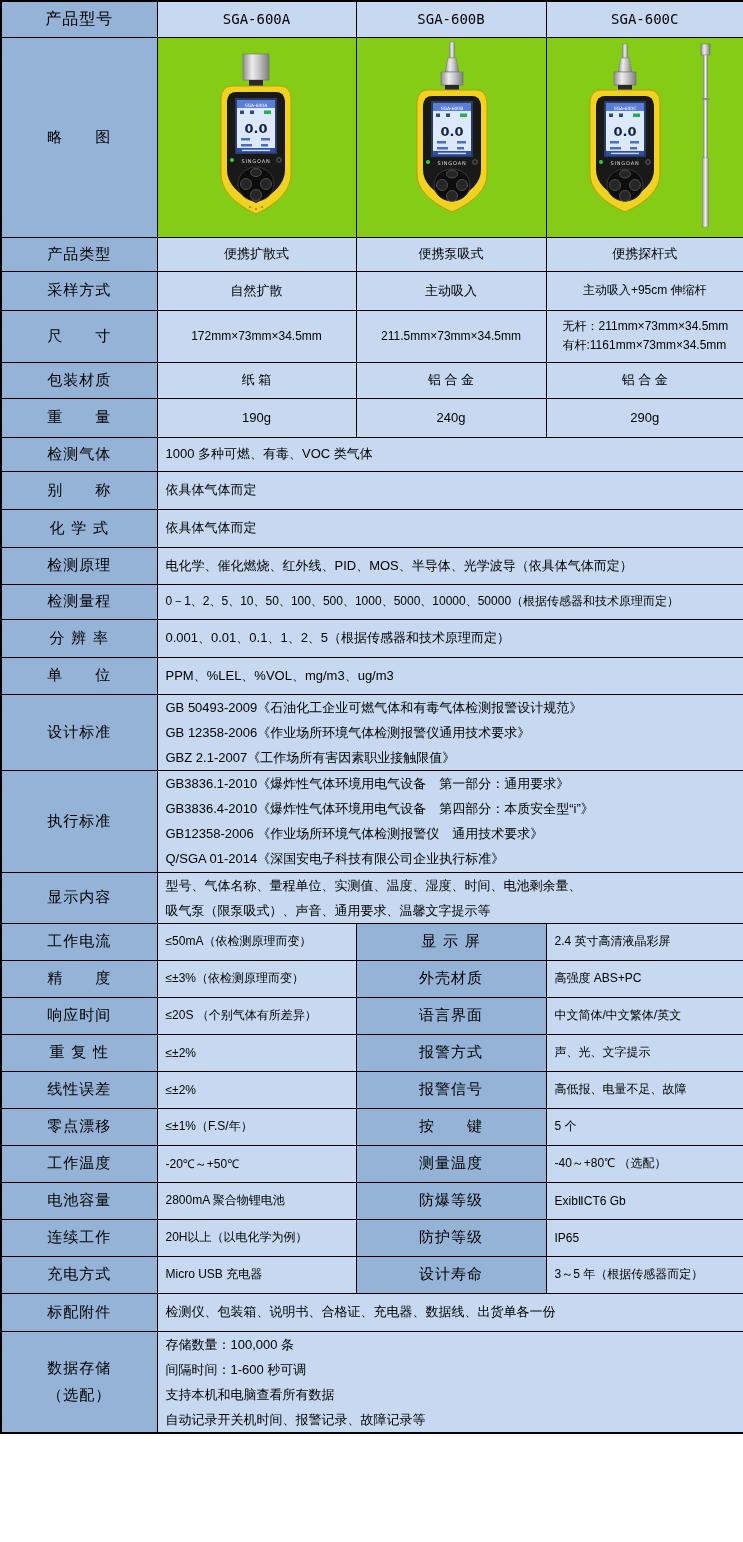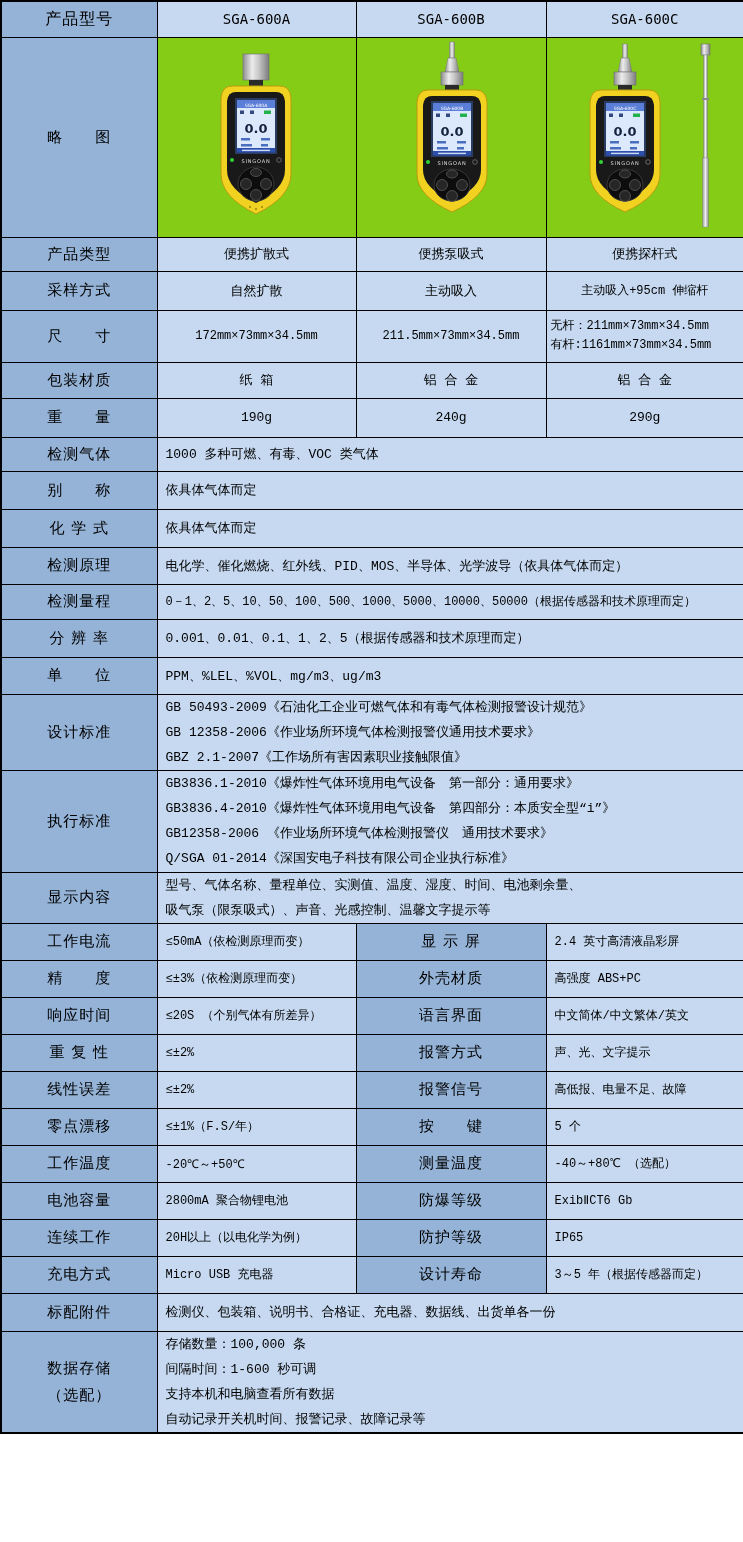--- a/index.html
+++ b/index.html
@@ -1,21 +1,21 @@
 <!DOCTYPE html>
 <html><head>
 <meta charset="utf-8">
 <style>
   html,body{margin:0;padding:0;background:#fff;}
   body{font-family:"DejaVu Sans",sans-serif;color:#000;}
   table{border-collapse:collapse;table-layout:fixed;width:743px;border:2px solid #000;}
   td{border:1px solid #000;overflow:hidden;vertical-align:middle;}
   .lbl{background:#95b3d7;font-weight:400;text-align:center;font-size:15px;letter-spacing:1px;}
   .hdr{font-size:16px;}
-  .val{background:#c6d9f0;font-size:13px;padding:0 8px;font-family:Liberation Mono, monospace;}
+  .val{background:#c6d9f0;font-size:13px;padding:0 8px;font-family:Liberation Sans, sans-serif;}
   .c{text-align:center;padding:0 2px;}
   .sm{font-size:12px;}
   .nw{white-space:nowrap;}
   .mono{font-family:"DejaVu Sans Mono","DejaVu Sans",sans-serif;font-size:14px;}
   .ln{line-height:25px;white-space:nowrap;}
   .lc{line-height:19px;white-space:nowrap;font-size:12px;}
   .lbl .ln{line-height:27px;}
   .photo{background:#84cc16;text-align:center;vertical-align:middle;padding:0;}
   .photo svg{display:block;margin:0 auto;}
 </style>
@@ -182,21 +182,21 @@
 <tr style="height:39px">
   <td class="lbl">采样方式</td>
   <td class="val c nw">自然扩散</td>
   <td class="val c nw">主动吸入</td>
   <td class="val c nw sm">主动吸入+95cm 伸缩杆</td>
 </tr>
 <tr style="height:52px">
   <td class="lbl">尺　　寸</td>
   <td class="val c nw sm">172mm×73mm×34.5mm</td>
   <td class="val c nw sm">211.5mm×73mm×34.5mm</td>
-  <td class="val sm" style="padding:0 4px;">
+  <td class="val sm" style="padding:0 16px;">
     <div class="lc">无杆：211mm×73mm×34.5mm</div>
     <div class="lc">有杆:1161mm×73mm×34.5mm</div>
   </td>
 </tr>
 <tr style="height:36px">
   <td class="lbl">包装材质</td>
   <td class="val c nw">纸 箱</td>
   <td class="val c nw">铝 合 金</td>
   <td class="val c nw">铝 合 金</td>
 </tr>
@@ -249,21 +249,21 @@
     <div class="ln">GB3836.1-2010《爆炸性气体环境用电气设备　第一部分：通用要求》</div>
     <div class="ln">GB3836.4-2010《爆炸性气体环境用电气设备　第四部分：本质安全型“i”》</div>
     <div class="ln">GB12358-2006 《作业场所环境气体检测报警仪　通用技术要求》</div>
     <div class="ln">Q/SGA 01-2014《深国安电子科技有限公司企业执行标准》</div>
   </td>
 </tr>
 <tr style="height:50px">
   <td class="lbl">显示内容</td>
   <td class="val" colspan="3">
     <div class="ln">型号、气体名称、量程单位、实测值、温度、湿度、时间、电池剩余量、</div>
-    <div class="ln">吸气泵（限泵吸式）、声音、光感控制、温馨文字提示等</div>
+    <div class="ln">吸气泵（限泵吸式）、声音、通用要求、温馨文字提示等</div>
   </td>
 </tr>
 
 <tr style="height:37px">
   <td class="lbl">工作电流</td>
   <td class="val nw sm">≤50mA（依检测原理而变）</td>
   <td class="lbl">显 示 屏</td>
   <td class="val nw sm">2.4 英寸高清液晶彩屏</td>
 </tr>
 <tr style="height:37px">

